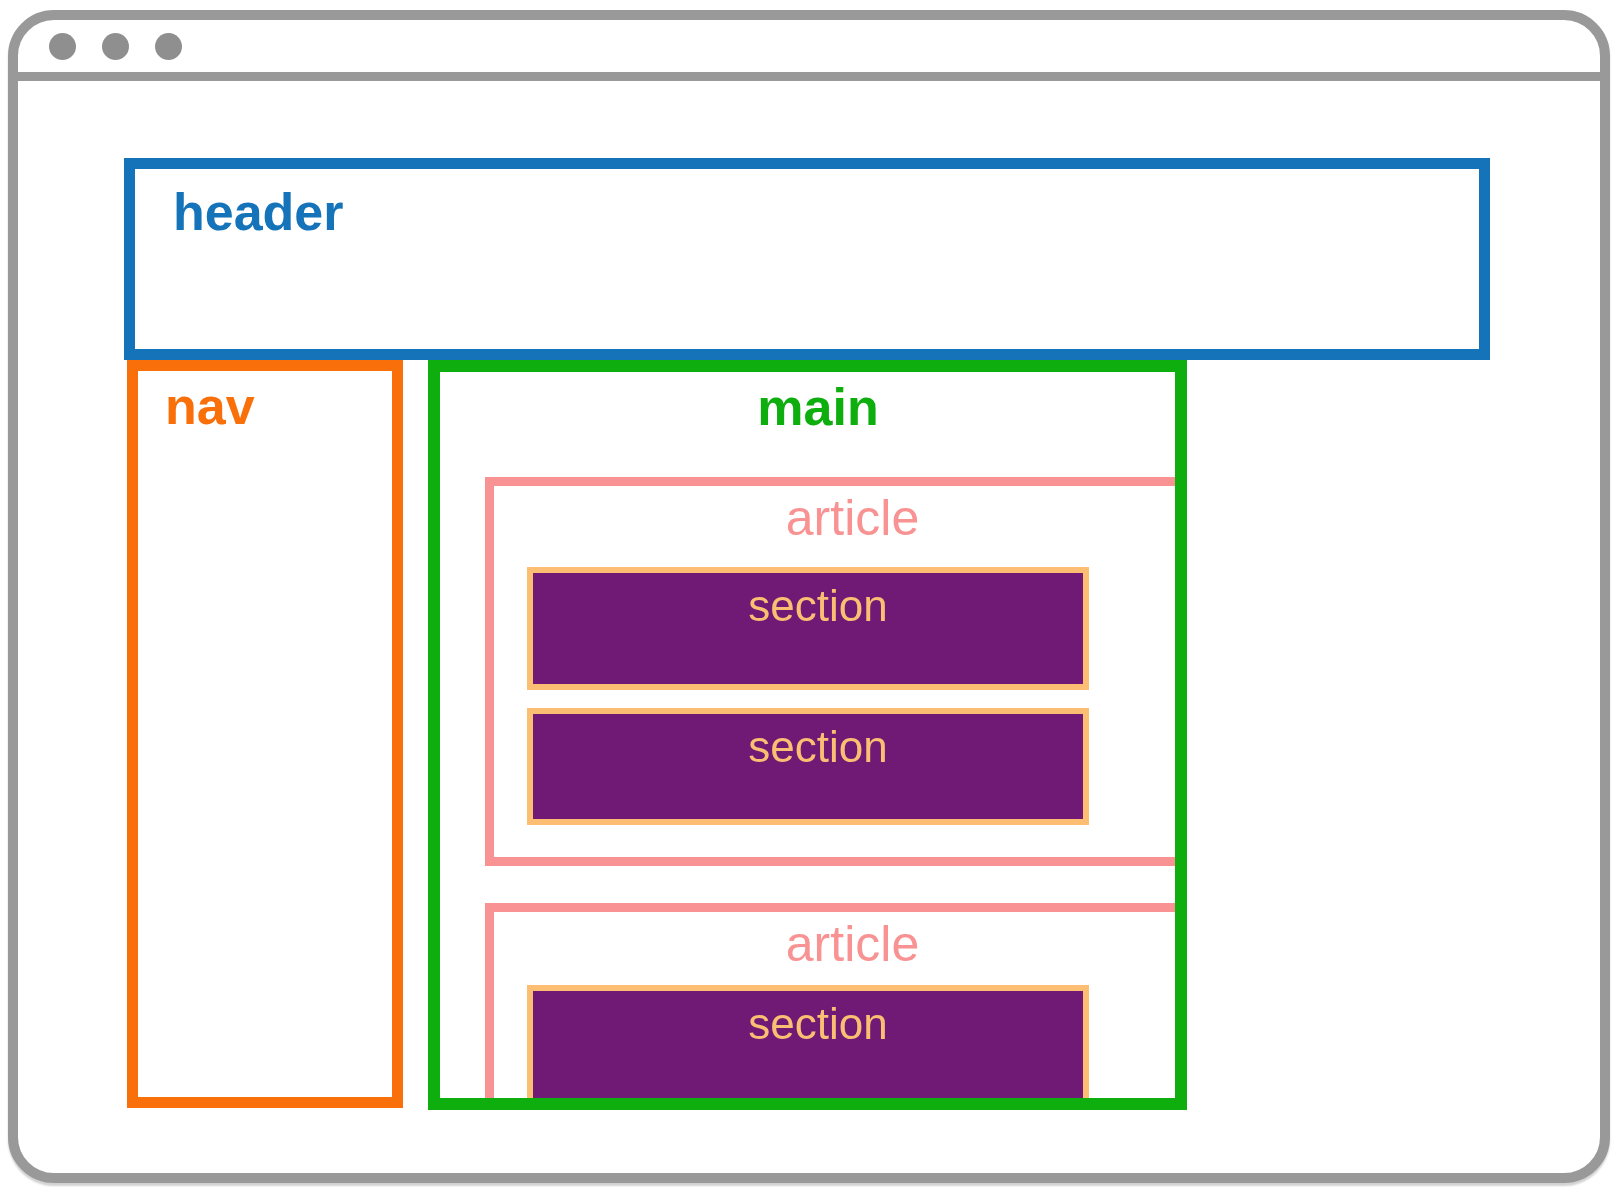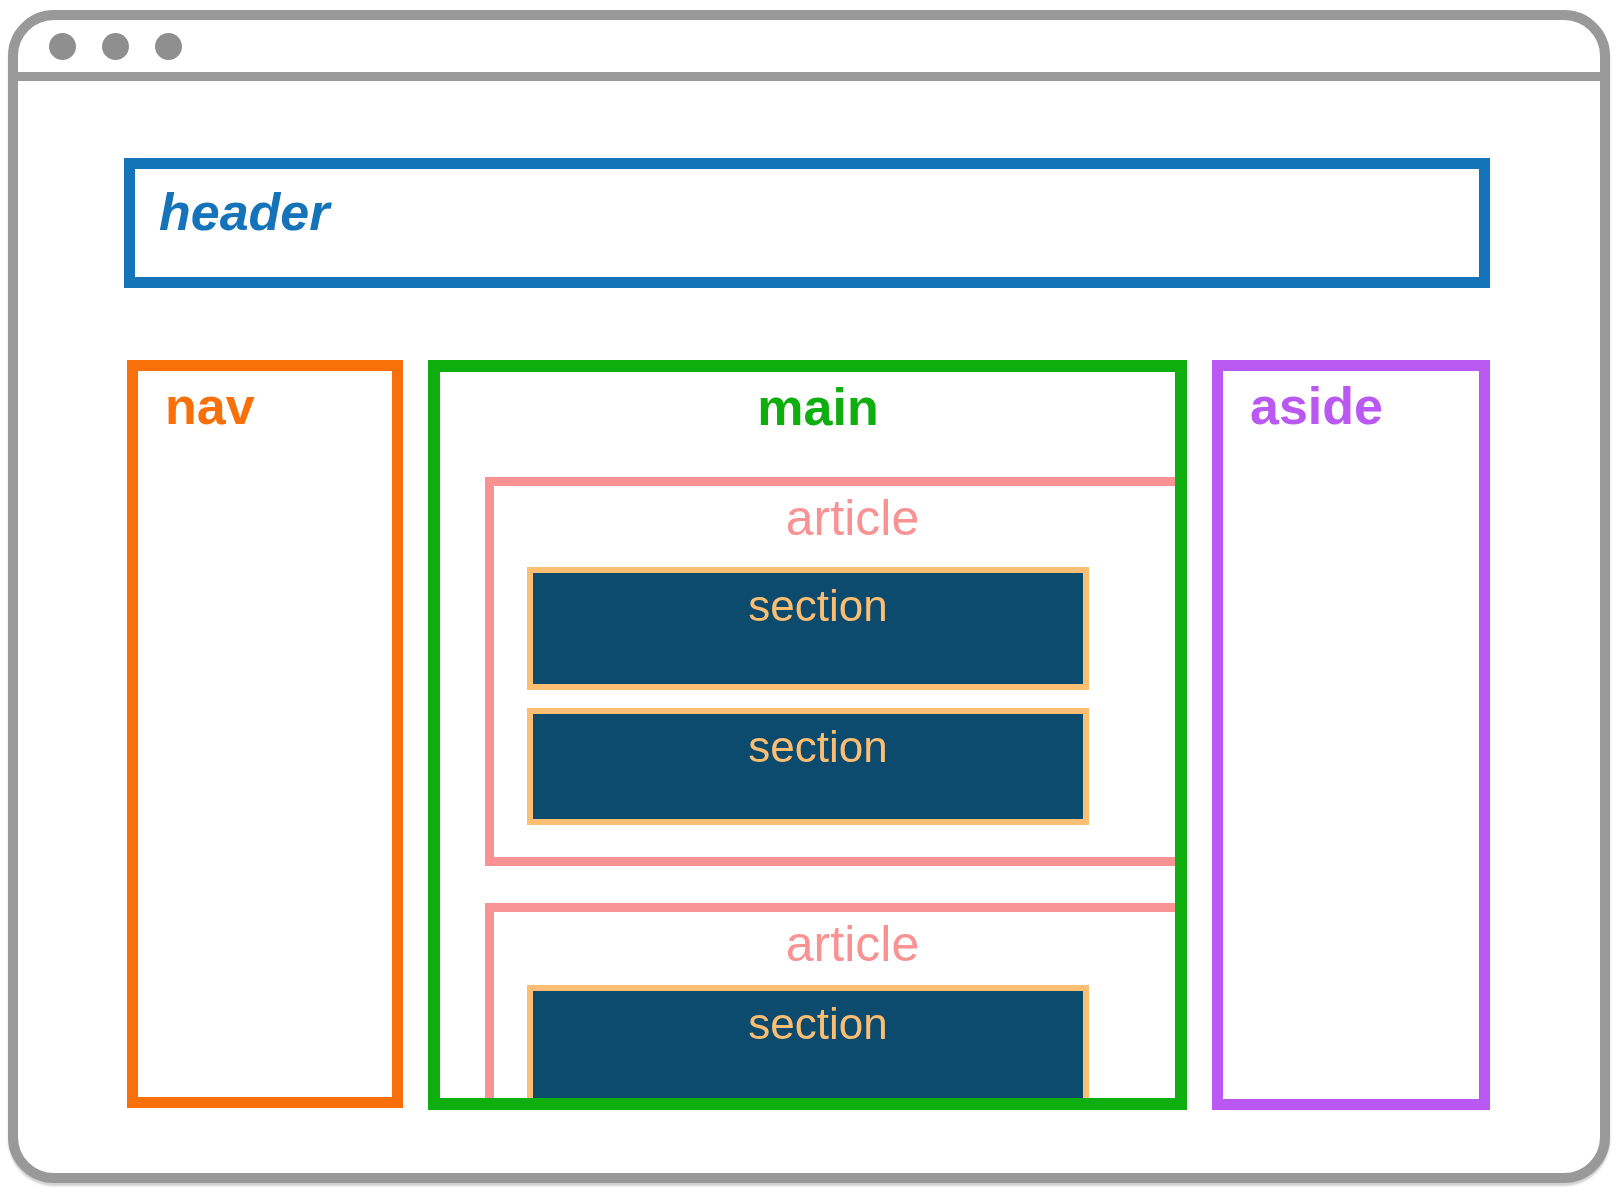--- a/index.html
+++ b/index.html
@@ -27,41 +27,41 @@
     padding-left:31px; gap:26px;
   }
   .dot { width:27px; height:27px; border-radius:50%; background:#8f8f8f; }
 
   
   .region {
     position:absolute; box-sizing:border-box;
     background:#fff;
     font-weight:bold; font-size:52px; line-height:1.05;
   }
-  .region-header { left:106px; top:138px; width:1366px; height:130px; border:11px solid; padding:16px 0 0 24px;font-style:italic; }
+  .region-header { left:106px; top:138px; width:1366px; height:202px; border:11px solid; padding:16px 0 0 38px; }
   .region-nav    { left:109px; top:340px; width:276px;  height:748px; border:11px solid; padding:8px 4px 0 27px; }
   .region-main   { left:410px; top:340px; width:759px;  height:750px; border:12px solid; overflow:hidden;text-align:center; }
   .region-aside  { left:1194px; top:340px; width:278px; height:750px; border:11px solid; padding:8px 0 0 27px; }
   .main-label { display:block; margin:8px 0 0 21px; }
 
   .article {
     position:absolute; left:45px; width:721px;
     box-sizing:border-box; border:9px solid;
     font-weight:normal; font-size:50px; line-height:1.05;
     background:#fff;
   }
   .article-1 { top:105px; height:389px; }
   .article-2 { top:531px; height:420px; }
   .article-label { display:block; margin:6px 0 0 14px; }
 
   .section {
     position:absolute; left:33px; width:562px;
     box-sizing:border-box; border:6px solid;
     font-weight:normal; font-size:44px; line-height:1.05;
-    background:#0c4a6e;
+    background:#701a75;
   }
   .section-label { display:block; margin:10px 0 0 20px; }
   .sec-1 { top:81px;  height:123px; }
   .sec-2 { top:222px; height:117px; }
   .sec-3 { top:73px;  height:300px; }
 </style>
 </head>
 <body>
 
 <div class="window" style="border-color: rgb(153, 153, 153);">
@@ -97,17 +97,14 @@
 
     <div class="article article-2" style="border-color: rgb(249, 146, 146); color: rgb(249, 146, 146);">
       <span class="article-label">article</span>
 
       <div class="section sec-3" style="border-color: rgb(251, 190, 114); color: rgb(251, 190, 114);">
         <span class="section-label">section</span>
       </div>
     </div>
   </div>
 
-  <div class="region region-aside" style="border-color: rgb(186, 89, 242); color: rgb(186, 89, 242);">
-    <span>aside</span>
-  </div>
 
 </div>
 
 </body></html>

